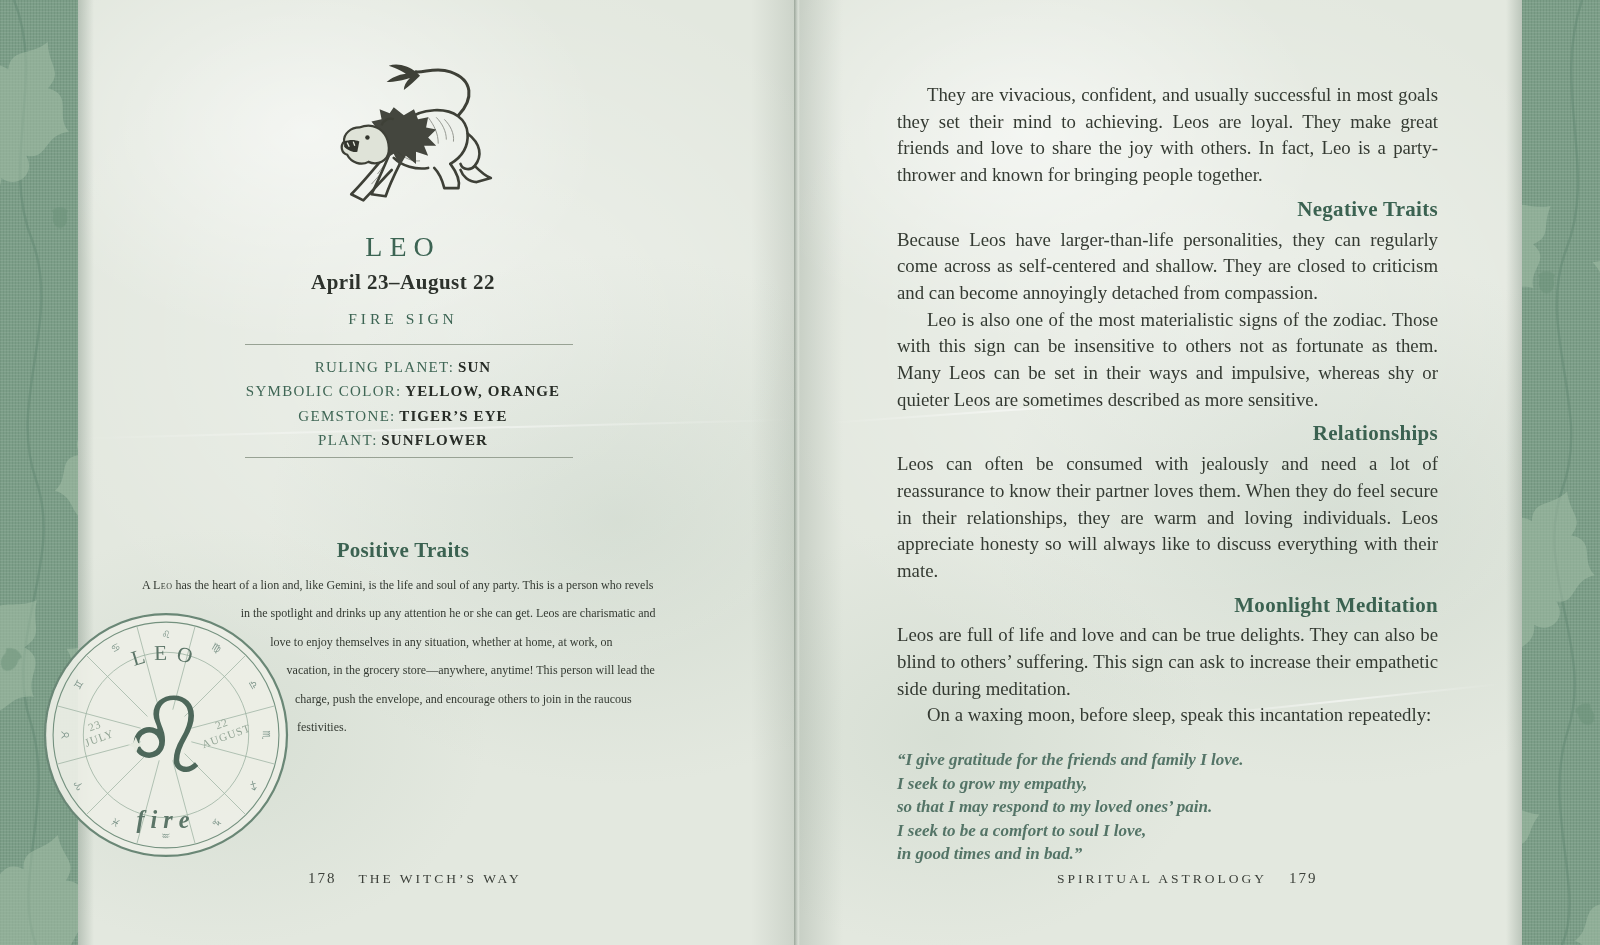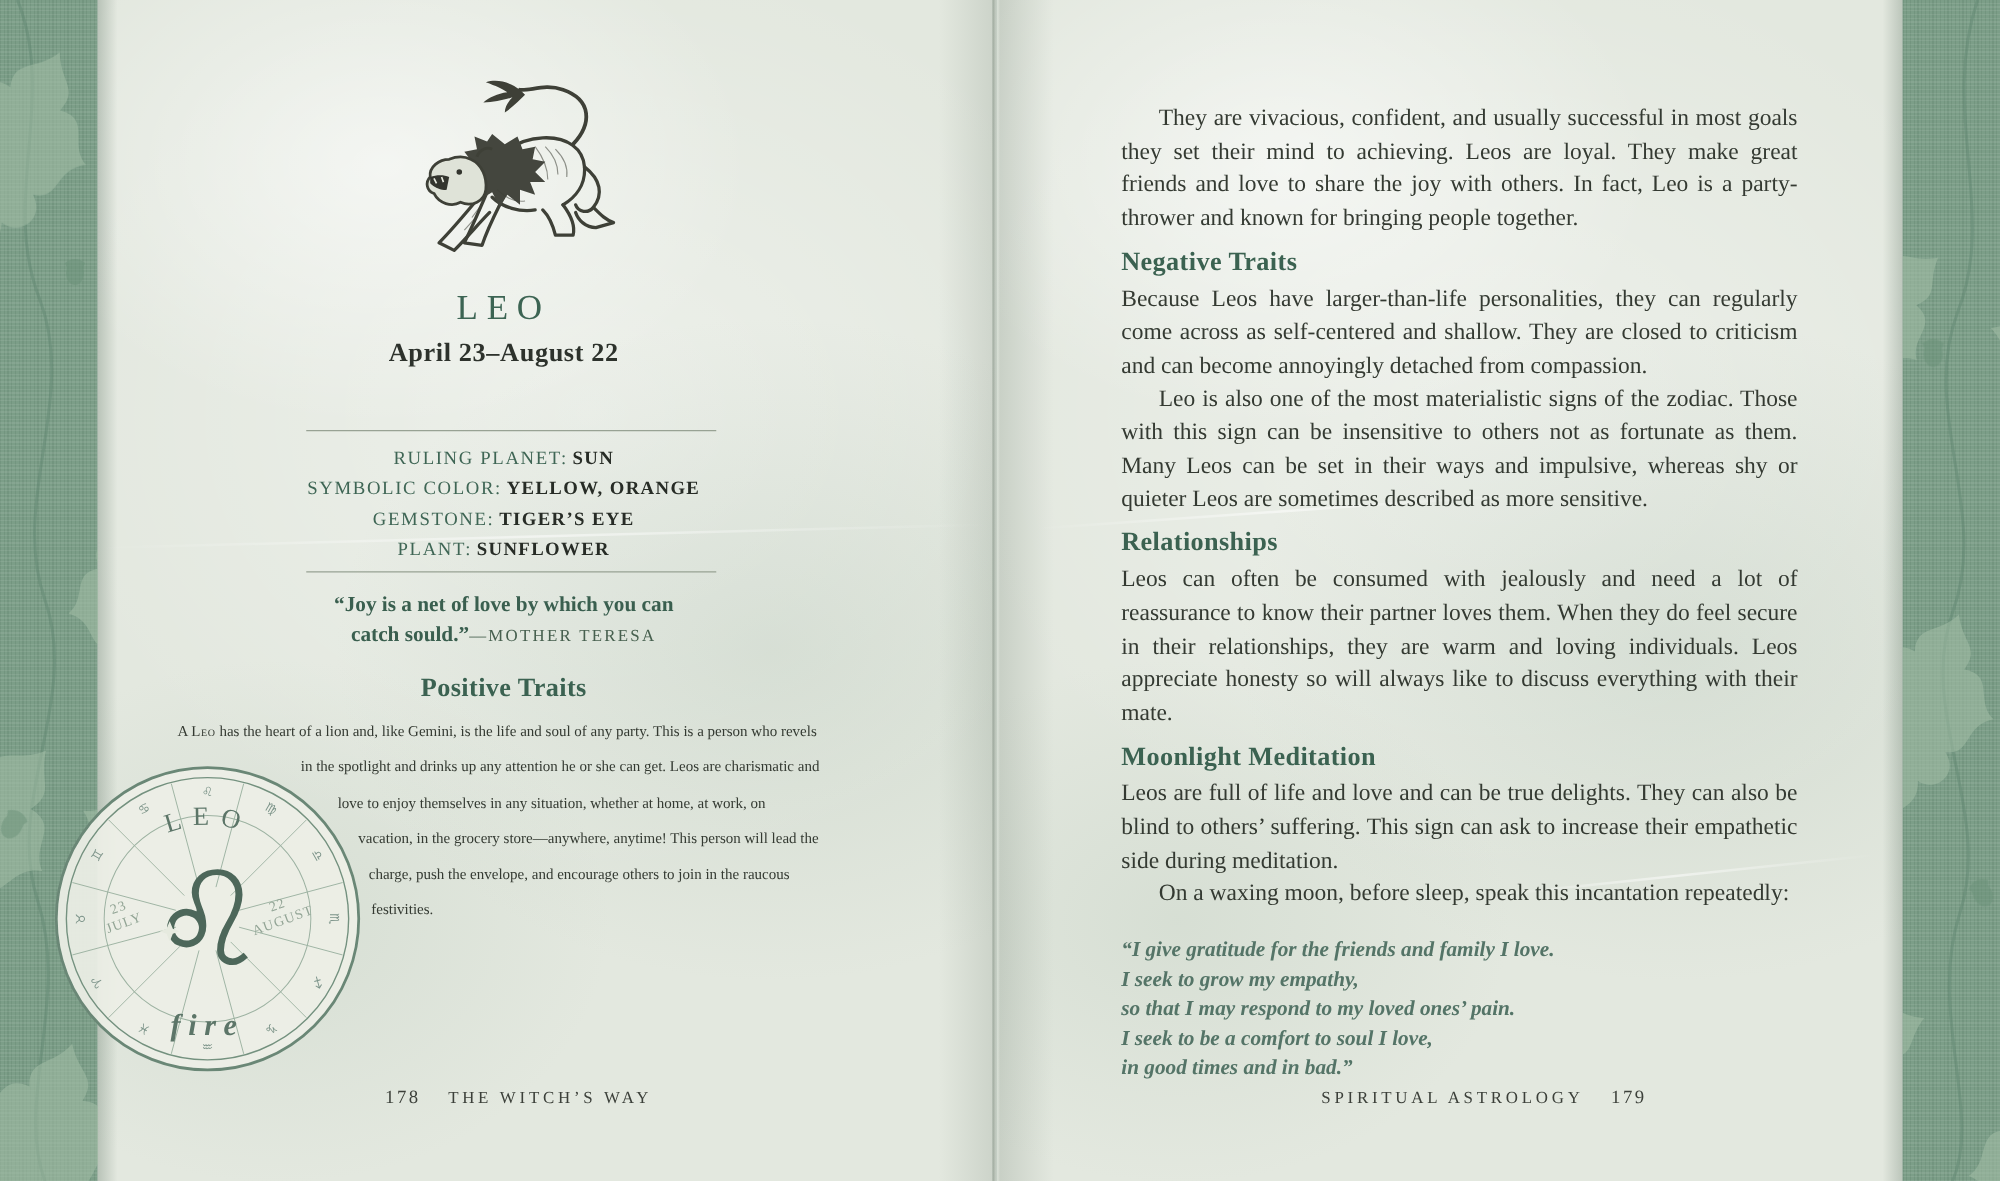--- a/index.html
+++ b/index.html
@@ -59,21 +59,21 @@
   .footer{position:absolute;top:870px;font-size:13.5px;color:#3c403a;letter-spacing:3px;white-space:nowrap;}
   .footer .num{font-size:15px;letter-spacing:2px;}
   .footer-left{left:230px;}
   .footer-right{left:260px;}
   .gap{display:inline-block;width:22px;}
   
   .col-right{position:absolute;left:100px;top:82px;width:541px;
         font-size:18.8px;line-height:26.7px;color:#343a32;}
   .col-right p{margin:0;text-align:justify;}
   .col-right p.indent{text-indent:30px;}
-  .h-right{margin:7px 0 4px 0;text-align:left;font-size:21px;font-weight:bold;color:#3b6251;letter-spacing:.3px;}
+  .h-right{margin:7px 0 4px 0;text-align:right;font-size:21px;font-weight:bold;color:#3b6251;letter-spacing:.3px;}
   .incant{margin-top:19px;font-style:italic;font-weight:bold;
         color:#53746
 5;font-size:17px;line-height:23.5px;color:#547467;}
 </style>
 </head>
 <body>
 
 <div class="book">
 
   <div class="band band-left">
@@ -151,34 +151,31 @@
           <path d="M96,64 C102,72 106,80 106,90"></path>
           <path d="M112,66 C118,72 122,80 121,88"></path>
           <path d="M66,98 C72,104 80,108 88,107"></path>
           <path d="M46,120 L52,112 M40,130 L48,121"></path>
         </g>
       </svg>
     </div>
 
     <h1 class="c-col title">LEO</h1>
     <div class="c-col date">April 23–August 22</div>
+    <div class="c-col firesign">FIRE SIGN</div>
 
     <div class="rule rule1"></div>
     <div class="c-col attrs">
       <div><span class="attr-label">RULING PLANET:</span> <span class="attr-value">SUN</span></div>
       <div><span class="attr-label">SYMBOLIC COLOR:</span> <span class="attr-value">YELLOW, ORANGE</span></div>
       <div><span class="attr-label">GEMSTONE:</span> <span class="attr-value">TIGER’S EYE</span></div>
       <div><span class="attr-label">PLANT:</span> <span class="attr-value">SUNFLOWER</span></div>
     </div>
     <div class="rule rule2"></div>
 
-    <div class="c-col quote">
-      <div>“Joy is a net of love by which you can</div>
-      <div><span>catch sould.”</span><span class="quote-attr">—MOTHER TERESA</span></div>
-    </div>
 
     <h2 class="c-col h-left">Positive Traits</h2>
 
     <div class="bodywrap">
       <div class="wheel-spacer"></div>
       <span>A </span><span class="sc">Leo</span><span> has the heart of a lion and, like Gemini, is the life and soul of any party. This is a person who revels in the spotlight and drinks up any attention he or she can get. Leos are charismatic and love to enjoy themselves in any situation, whether at home, at work, on vacation, in the grocery store—anywhere, anytime! This person will lead the charge, push the envelope, and encourage others to join in the raucous festivities.</span>
     </div>
 
     <div class="wheel">
       <svg width="246" height="246" viewBox="0 0 244 244">

